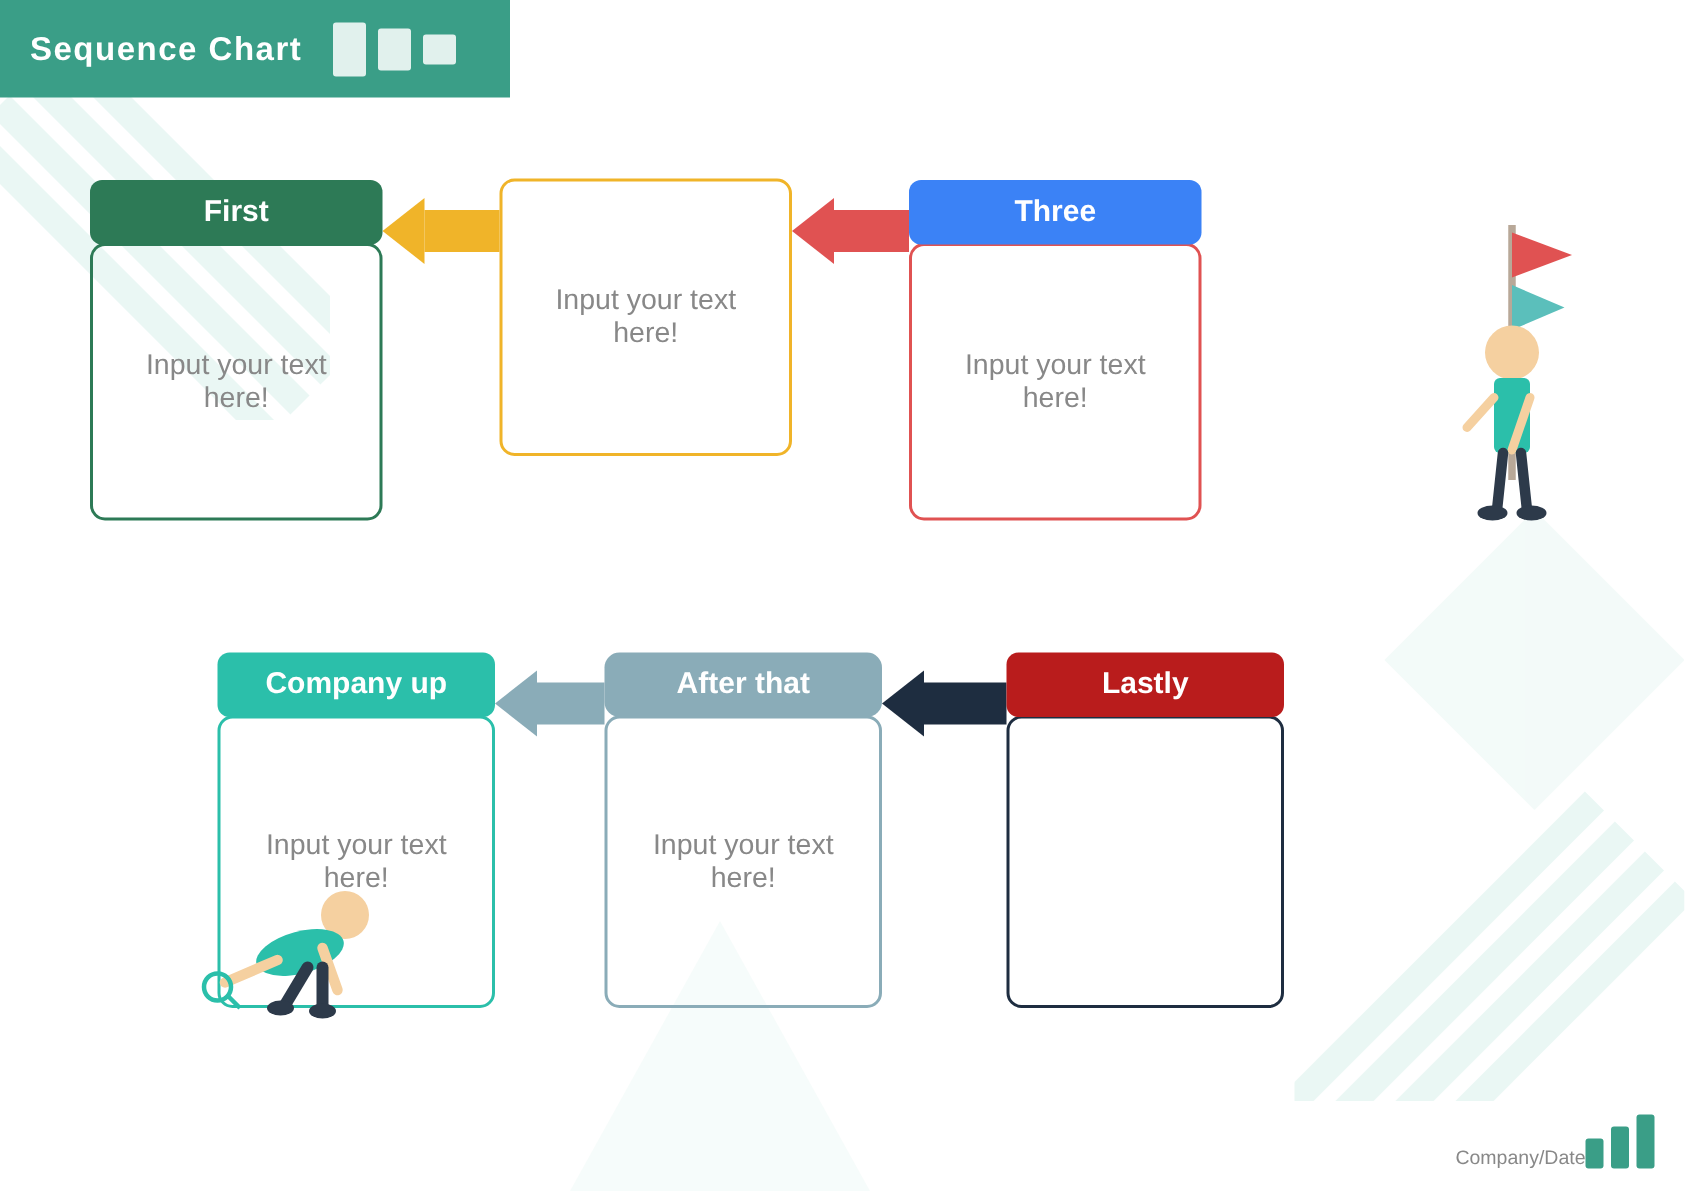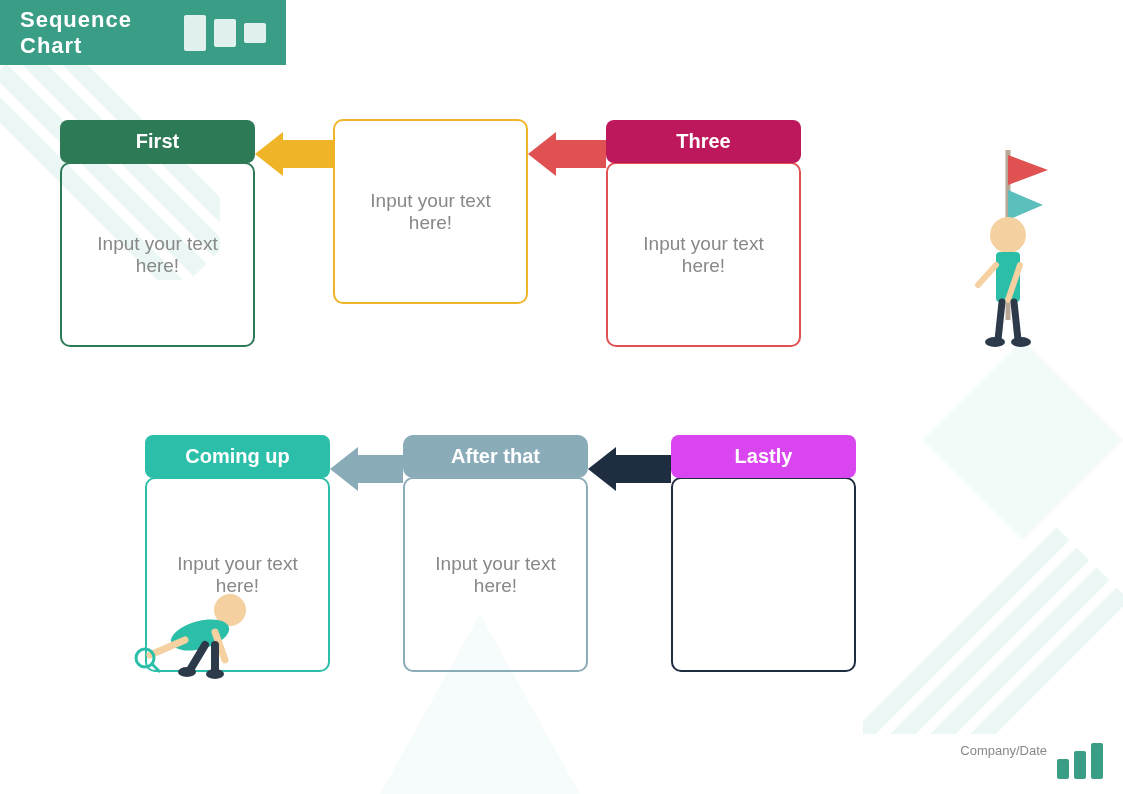--- a/index.html
+++ b/index.html
@@ -9,21 +9,21 @@
       background: #ffffff;
       font-family: Arial, sans-serif;
       overflow: hidden;
       position: relative;
     }
 
     
     .header {
       position: absolute;
       top: 0; left: 0;
-      width: 286px;
+      width: 340px;
       height: 65px;
       background: #3a9e87;
       display: flex;
       align-items: center;
       padding: 0 20px;
     }
     .header-title {
       color: white;
       font-size: 22px;
       font-weight: bold;
@@ -90,21 +90,21 @@
       text-align: center;
     }
 
     
     .green-label { background: #2d7a56; }
     .green-box { border-color: #2d7a56; }
 
     .yellow-label { background: #f0b429; }
     .yellow-box { border-color: #f0b429; }
 
-    .red-label { background: #be185d; }
+    .red-label { background: #3b82f6; }
     .red-box { border-color: #e05252; }
 
     
     .arrow-container {
       display: flex;
       align-items: center;
       margin-top: 0;
       padding-top: 20px;
     }
 
@@ -148,37 +148,36 @@
       align-items: flex-start;
       gap: 0;
     }
 
     .teal-label { background: #2bbfaa; }
     .teal-box { border-color: #2bbfaa; }
 
     .gray-label { background: #8aacb8; color: white; border-radius: 10px; }
     .gray-box { border-color: #8aacb8; }
 
-    .dark-label { background: #d946ef; }
+    .dark-label { background: #b91c1c; }
     .dark-box { border-color: #1e2d40; }
 
     .arrow-gray .arrow-rect { background: #8aacb8; }
     .arrow-gray .arrow-head-left { border-right: 28px solid #8aacb8; }
 
     .arrow-darkblue .arrow-rect { background: #1e2d40; }
     .arrow-darkblue .arrow-head-left { border-right: 28px solid #1e2d40; }
 
     
     .footer {
       position: absolute;
       bottom: 15px;
       right: 20px;
       display: flex;
-      align-items: flex-start;
-      gap: 10px;
+      align-items: flex-end;
     }
     .footer-text {
       font-size: 13px;
       color: #888;
     }
     .footer-bars {
       display: flex;
       gap: 5px;
       align-items: flex-end;
     }
@@ -325,21 +324,21 @@
   <line x1="74" y1="172" x2="70" y2="210" stroke="#2d3a4a" stroke-width="7" stroke-linecap="round"></line>
   <line x1="86" y1="172" x2="90" y2="210" stroke="#2d3a4a" stroke-width="7" stroke-linecap="round"></line>
 
   <ellipse cx="67" cy="212" rx="10" ry="5" fill="#2d3a4a"></ellipse>
   <ellipse cx="93" cy="212" rx="10" ry="5" fill="#2d3a4a"></ellipse>
 </svg>
 
 <div class="row2">
 
   <div class="step-block">
-    <div class="step-label teal-label">Coming up</div>
+    <div class="step-label teal-label">Company up</div>
     <div class="step-box teal-box" style="width:185px; min-height:195px;">
       <span class="step-box-text">Input your text here!</span>
     </div>
   </div>
 
   <div class="arrow-container">
     <div class="arrow-shape arrow-gray">
       <div class="arrow-body">
         <div class="arrow-head-left" style="border-right: 28px solid #8aacb8;"></div>
         <div class="arrow-rect" style="background:#8aacb8; width:45px;"></div>

